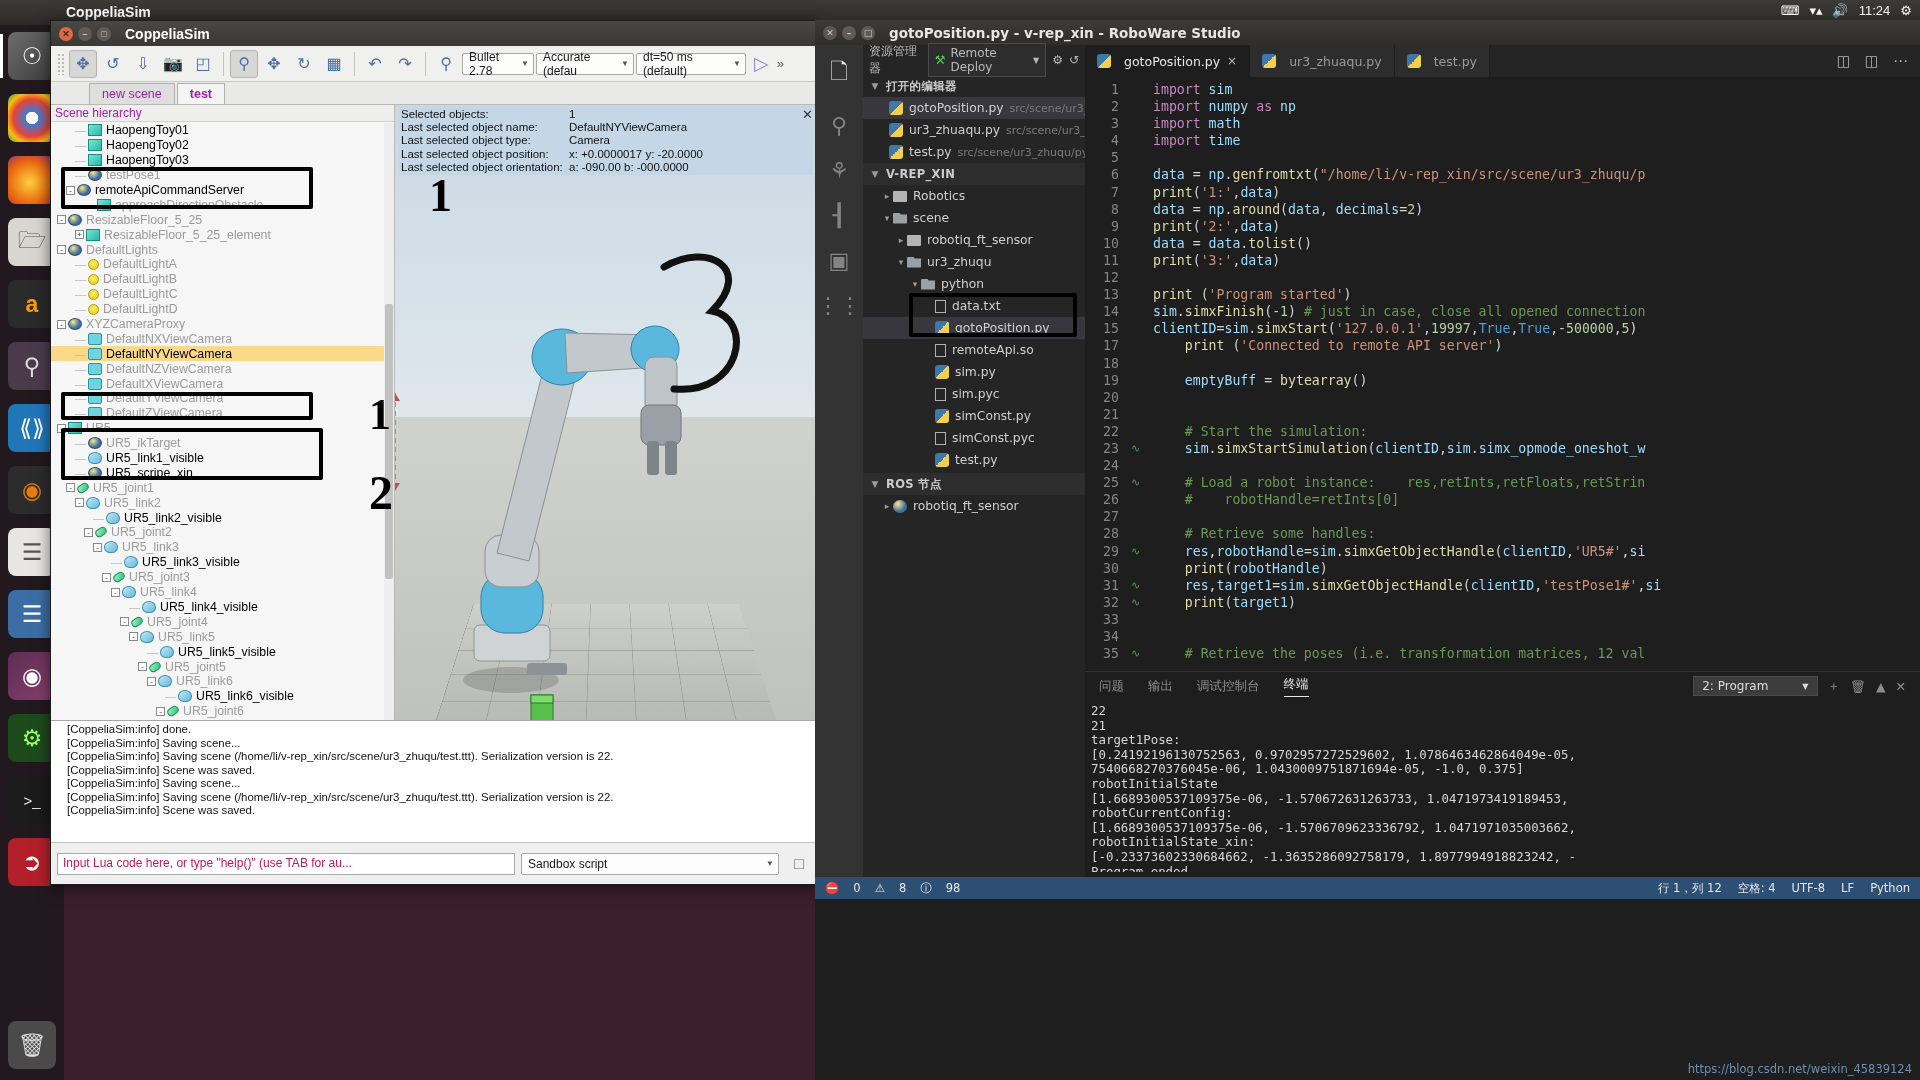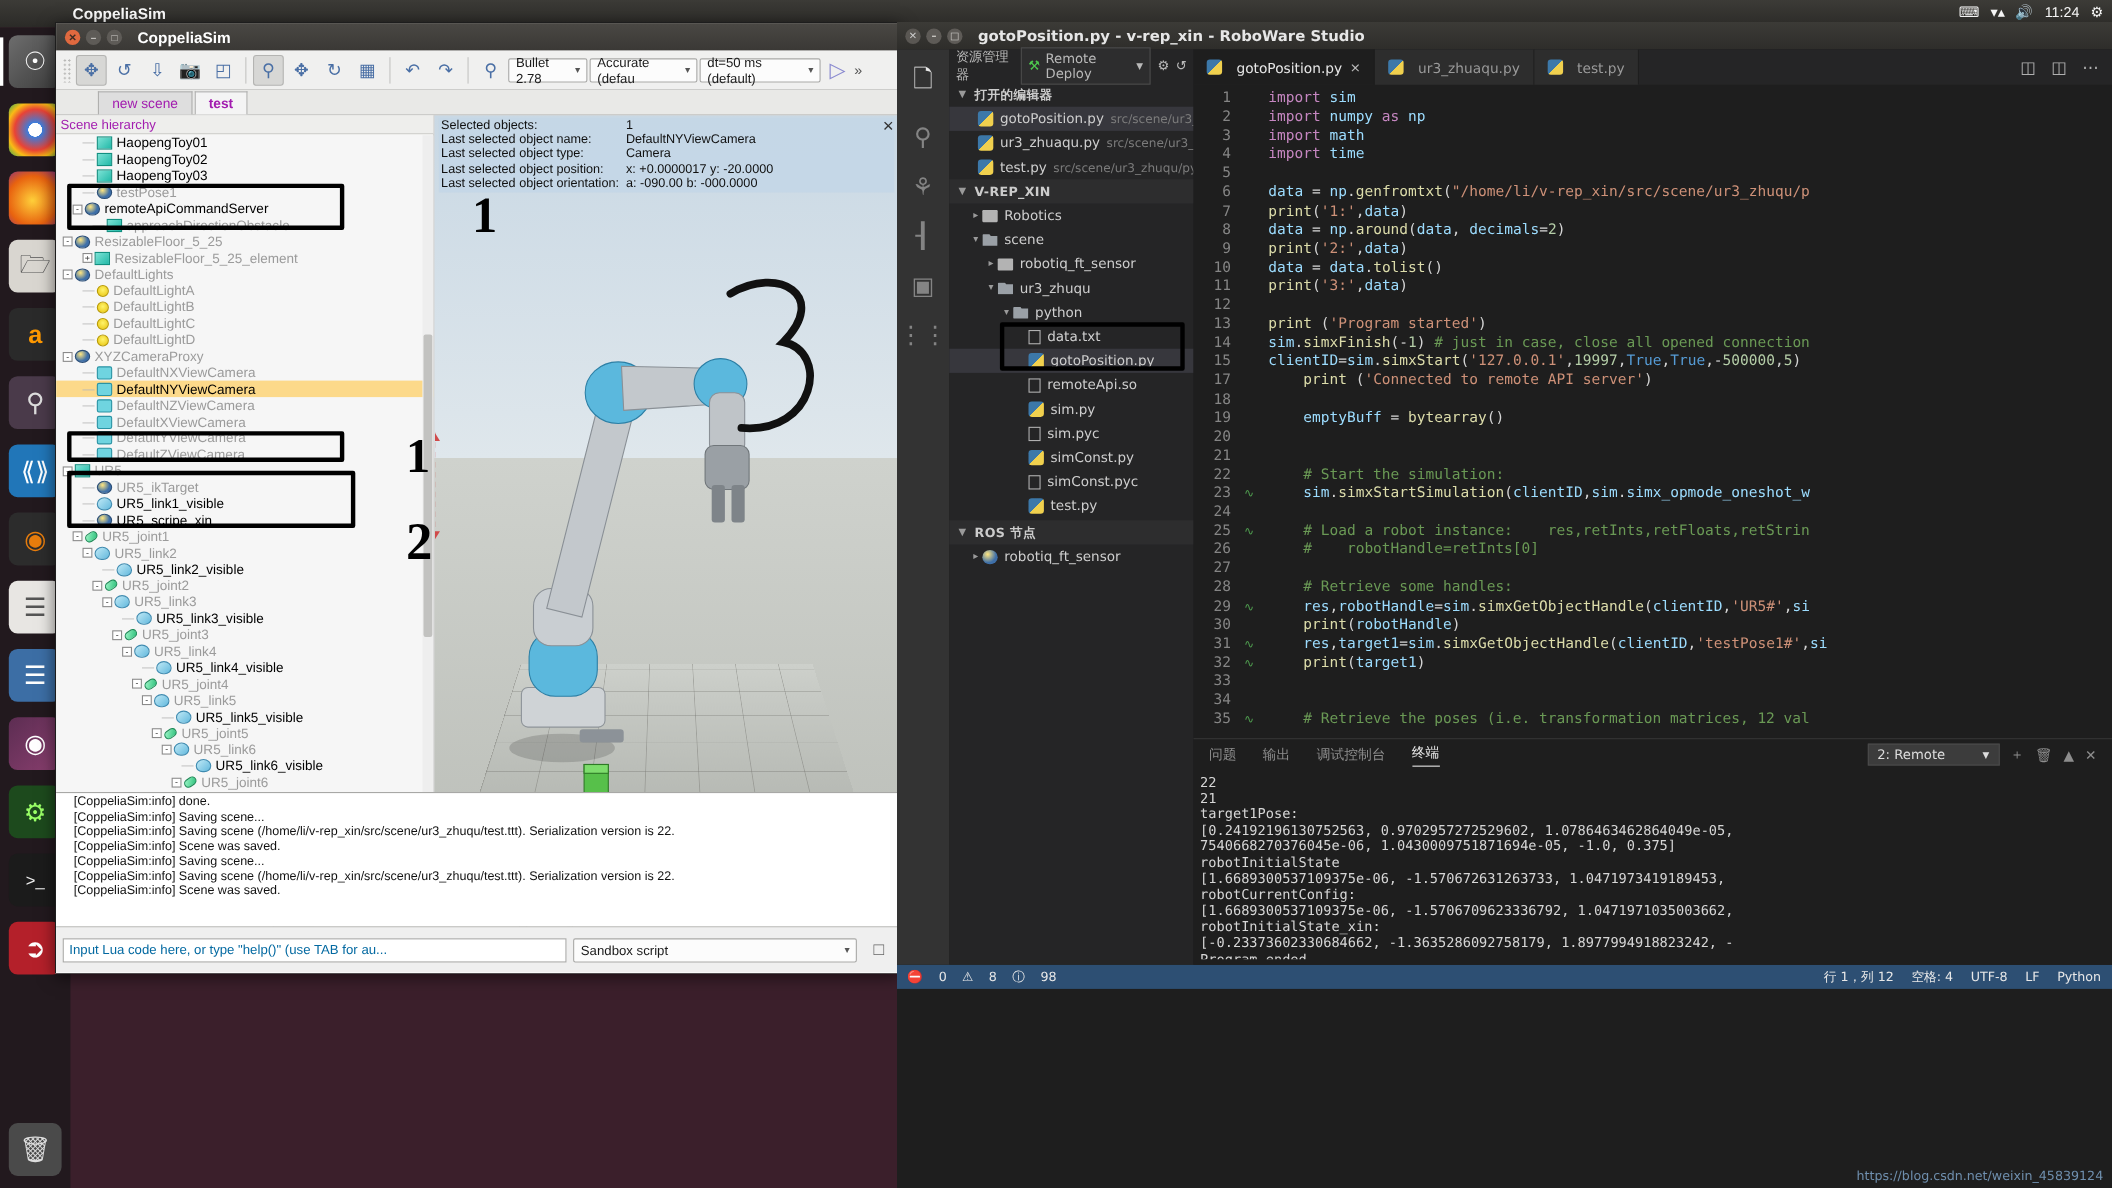--- a/index.html
+++ b/index.html
@@ -91,21 +91,21 @@
   .robot { position:absolute; left:0; top:0; width:100%; height:100%;}
   .closeX { position:absolute; right:4px; top:2px; font-size:13px; color:#333;}
 
   .logbox { position:absolute; left:0; bottom:42px; width:768px; height:122px; background:#fff;
             border-top:1px solid #a8a8a6; font-size:11.4px; color:#111; padding:2px 16px; line-height:13.5px;
             overflow:hidden;}
   .logbox .ln { white-space:nowrap; }
   .statusbar { position:absolute; left:0; bottom:0; width:768px; height:42px; background:#efefef;
                border-top:1px solid #c0c0be; display:flex; align-items:center; gap:6px; padding:0 6px;}
   .luain { flex:1; height:22px; background:#fff; border:1px solid #a9a9a7; font-size:12px;
-           color:#0369a1; padding:2px 5px; }
+           color:#be185d; padding:2px 5px; }
   .sbcombo{ width:258px; }
   .scrollv { position:absolute; right:0; top:18px; width:10px; bottom:0; background:#eee; }
   .scrollv .th{ position:absolute; top:25%; left:1px; width:8px; height:38%; background:#c2c2c0; border-radius:2px;}
 
   
   .rw { position:absolute; left:815px; top:20px; width:1105px; height:1060px;
         background:#1e1e1e; color:#ccc; font-family:"DejaVu Sans", sans-serif; font-size:13px;}
   .rw-title{ height:25px; background:linear-gradient(#3c3b37,#2e2d2a); display:flex; align-items:center;
              color:#e6e6e6; font-size:13.5px; font-weight:bold;}
   .rw-title .t{ margin-left:14px;}
@@ -845,21 +845,21 @@
           </div>
 
       <div class="panel">
         <div class="pn-tabs">
           <span>问题</span>
           <span>输出</span>
           <span>调试控制台</span>
           <span class="on">终端</span>
           <span class="pn-right">
             <span class="pn-sel">
-              <span>2: Remote</span>
+              <span>2: Program</span>
               <span style="font-size:8px">▼</span>
             </span>
             <span>＋</span>
             <span>🗑</span>
             <span>▲</span>
             <span>✕</span>
           </span>
         </div>
         <div class="term" id="term"><div>22</div><div>21</div><div>target1Pose:</div><div>[0.24192196130752563, 0.9702957272529602, 1.0786463462864049e-05,</div><div>7540668270376045e-06, 1.0430009751871694e-05, -1.0, 0.375]</div><div>robotInitialState</div><div>[1.6689300537109375e-06, -1.570672631263733, 1.0471973419189453,</div><div>robotCurrentConfig:</div><div>[1.6689300537109375e-06, -1.5706709623336792, 1.0471971035003662,</div><div>robotInitialState_xin:</div><div>[-0.23373602330684662, -1.3635286092758179, 1.8977994918823242, -</div><div>Program ended</div></div>
       </div>

